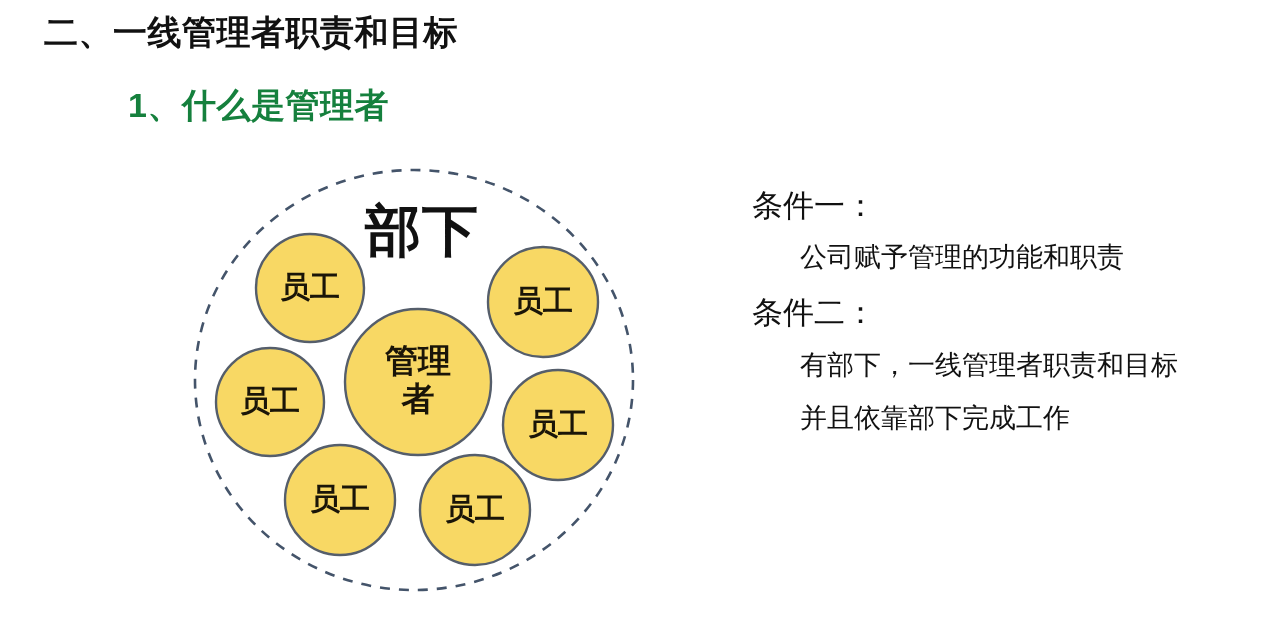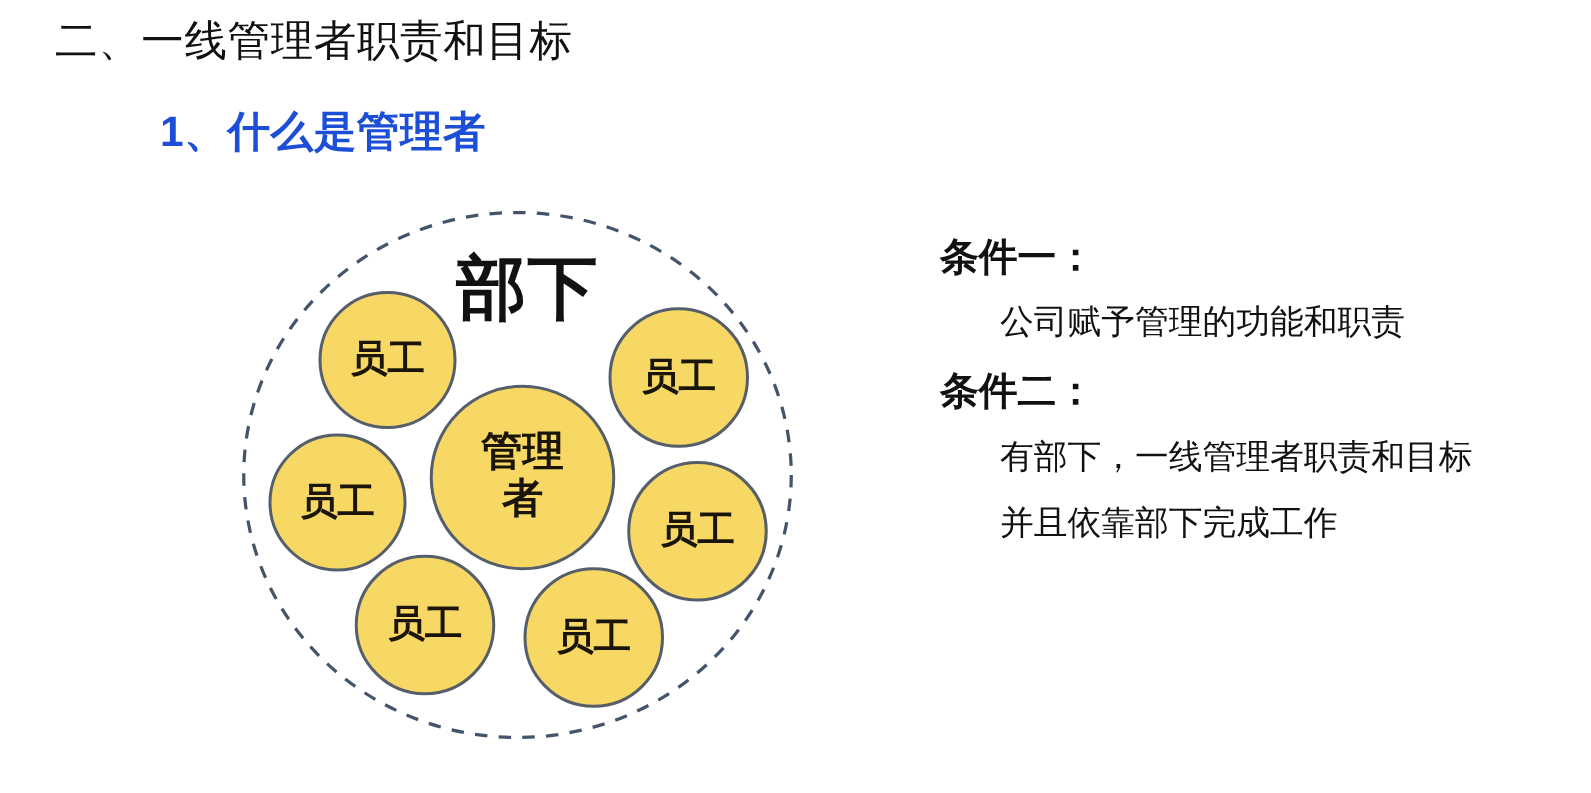--- a/index.html
+++ b/index.html
@@ -18,33 +18,33 @@
     background: #ffffff;
     overflow: hidden;
   }
 
   
   .heading-main {
     position: absolute;
     left: 44px;
     top: 10px;
     font-size: 34px;
-    font-weight: normal;
+    font-weight: bold;
     letter-spacing: 0.5px;
     color: #111111;
     white-space: nowrap;
   }
   .heading-sub {
     position: absolute;
     left: 128px;
     top: 83px;
     font-size: 34px;
     font-weight: bold;
     letter-spacing: 0.5px;
-    color: #1d4ed8;
+    color: #15803d;
     white-space: nowrap;
   }
 
   
   #diagram {
     position: absolute;
     left: 180px;
     top: 160px;
     width: 470px;
     height: 445px;
@@ -76,21 +76,21 @@
   
   #conditions {
     position: absolute;
     left: 752px;
     top: 186px;
     width: 500px;
   }
   .cond-block { margin-bottom: 6px; }
   .cond-title {
     font-size: 31px;
-    font-weight: bold;
+    font-weight: normal;
     color: #111111;
     line-height: 1.30;
     white-space: nowrap;
   }
   .cond-detail {
     font-size: 27px;
     font-weight: normal;
     color: #111111;
     line-height: 1.30;
     margin-left: 48px;

